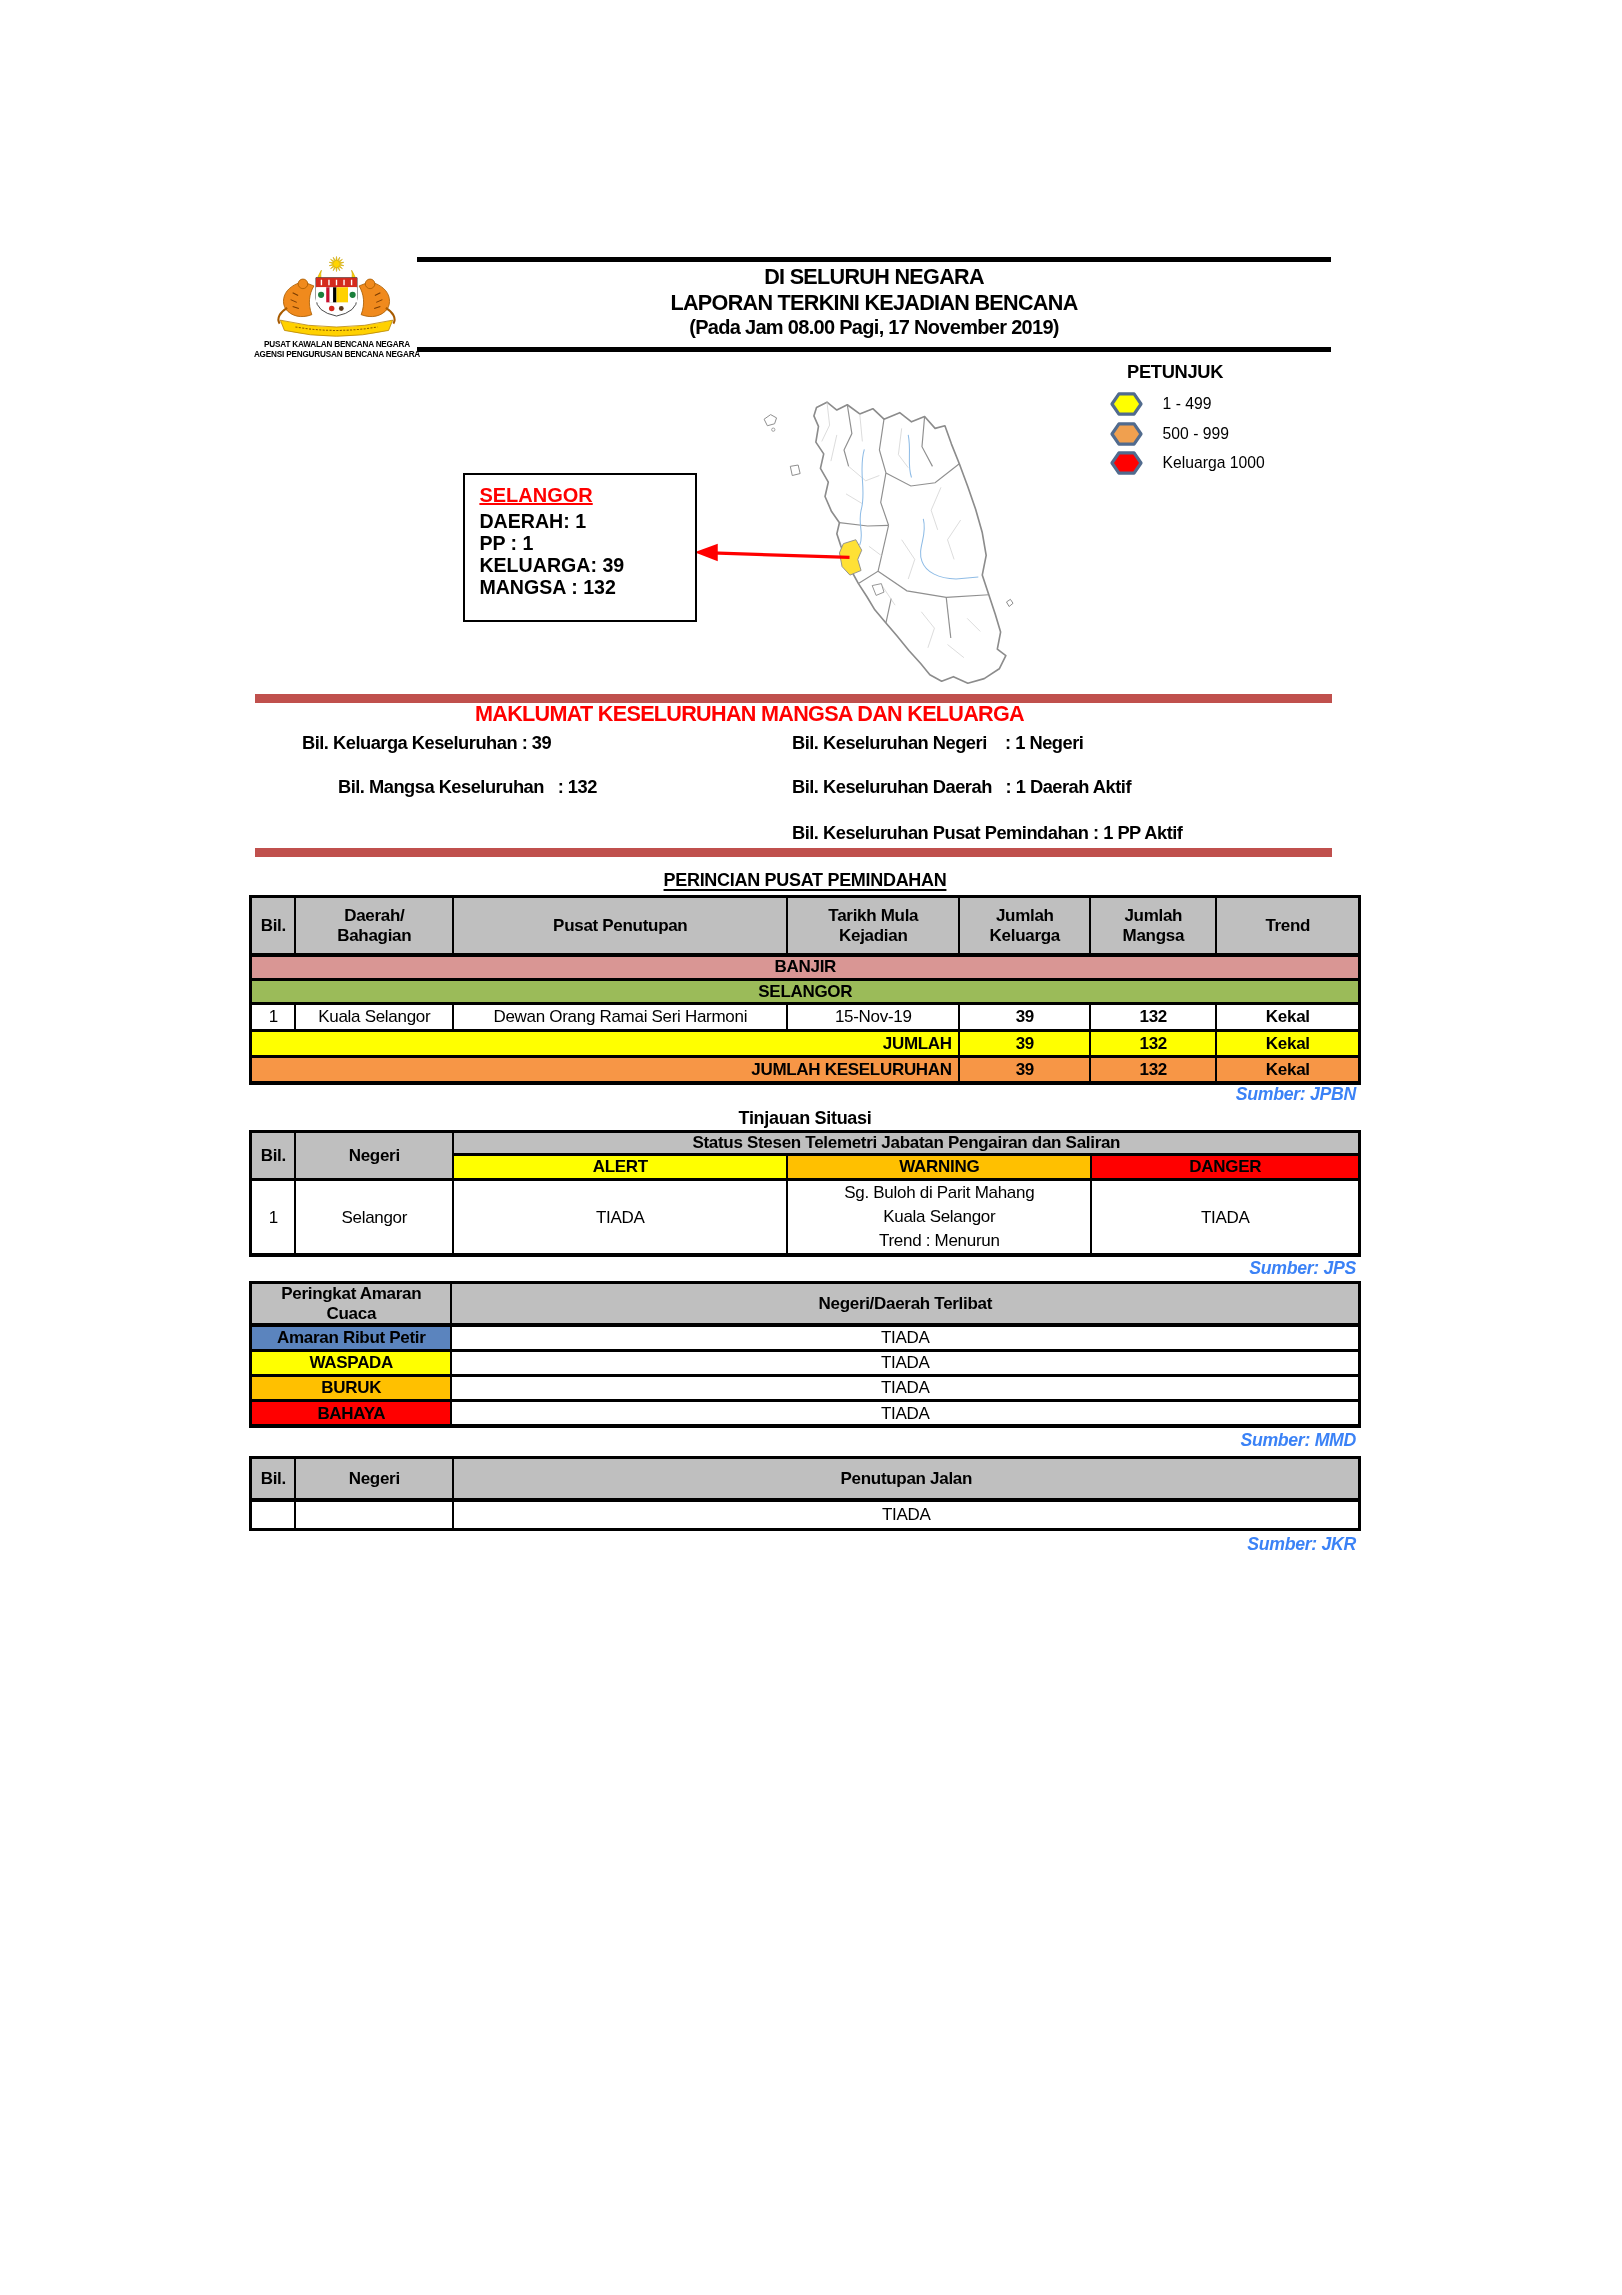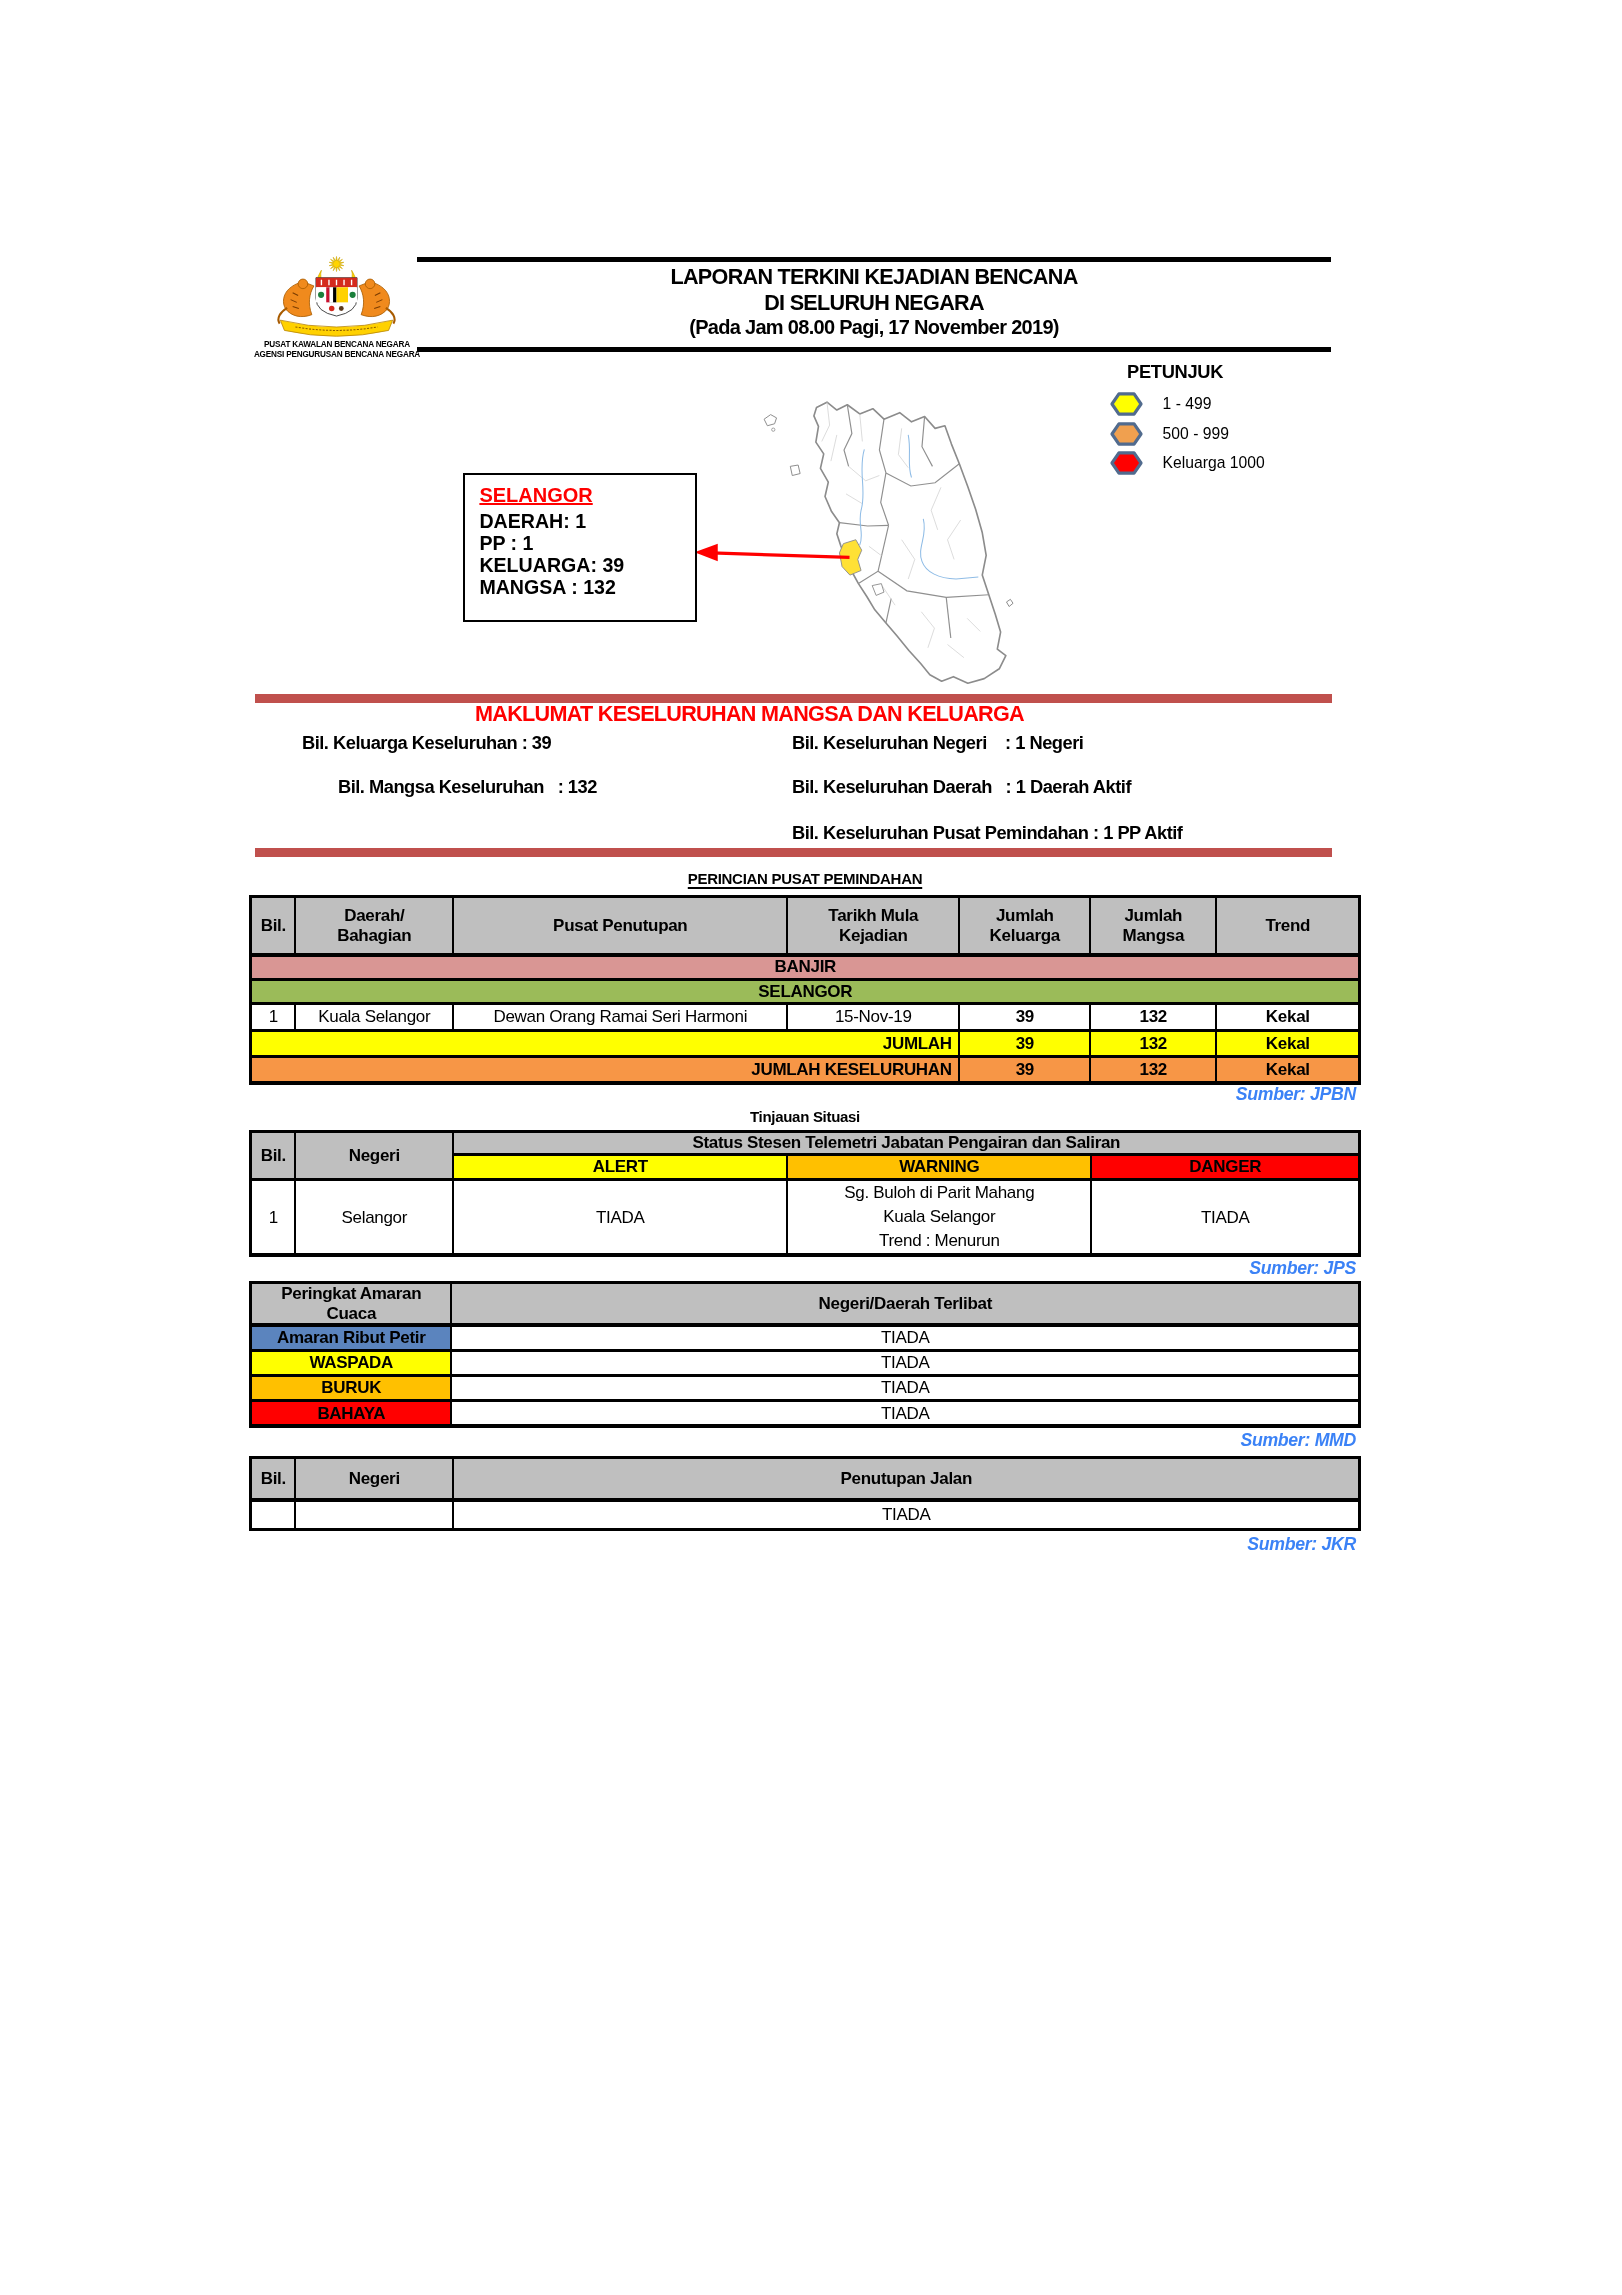--- a/index.html
+++ b/index.html
@@ -25,43 +25,43 @@
   .callout { border:2.6px solid #000; background:#fff; padding:9.2px 0 0 14.4px; }
   .callout-state { color:#FF0000; font-size:20px; font-weight:bold; text-decoration:underline; text-decoration-thickness:2px; margin-bottom:2.6px; }
   .callout-line { font-size:19.6px; font-weight:bold; line-height:22px; }
 
   
   .hbar { height:9.2px; }
   .summary-title { text-align:center; font-weight:bold; font-size:21.6px; color:#FF0000; letter-spacing:-0.7px; }
   .stat { font-size:18.3px; font-weight:bold; white-space:pre; letter-spacing:-0.5px; }
 
   
-  .section-title { text-align:center; font-weight:bold; font-size:15px; letter-spacing:-0.3px; }
+  .section-title { text-align:center; font-weight:bold; font-size:18px; letter-spacing:-0.3px; }
   .u { text-decoration:underline; text-decoration-thickness:2px; text-underline-offset:3.3px; }
 
   
   .gtable { display:grid; background:#000; padding:3.3px; column-gap:2px; row-gap:3.3px; width:1112px; }
   .cell { background:#fff; display:flex; align-items:center; justify-content:center; text-align:center; font-size:17px; white-space:pre-line; line-height:19.6px; letter-spacing:-0.3px; }
   .hdr { background:#BFBFBF; font-weight:bold; }
   .b { font-weight:bold; }
   .right-al { justify-content:flex-end; text-align:right; padding-right:6.5px; }
   .tall-lines { line-height:24px; }
 
   .source { position:absolute; left:249px; width:1107px; text-align:right; color:#3b82f6; font-weight:bold; font-style:italic; font-size:17.7px; letter-spacing:-0.3px; }
 </style>
 </head>
 <body>
 
 <div id="page">
 
   <div class="abs rule" style="left:417px; top:257px; width:914px;"></div>
 
   <div class="abs title-block" style="left:417px; top:264px; width:914px;">
+    <div class="title-l">DI SELURUH NEGARA</div>
     <div class="title-l">LAPORAN TERKINI KEJADIAN BENCANA</div>
-    <div class="title-l">DI SELURUH NEGARA</div>
     <div class="title-s">(Pada Jam 08.00 Pagi, 17 November 2019)</div>
   </div>
 
   <div class="abs rule" style="left:417px; top:347px; width:914px;"></div>
 
   <svg class="abs" style="left:268px; top:253px;" width="137" height="85" viewBox="0 0 200 124">
 
     <polygon points="100,5 101,11.6 104.8,6.1 102.8,12.5 108.6,9.1 104.1,14 110.7,13.5 104.5,16 110.7,18.5 104.1,18 108.6,22.9 102.8,19.5 104.8,25.9 101,20.4 100,27 99,20.4 95.2,25.9 97.2,19.5 91.4,22.9 95.9,18 89.3,18.5 95.5,16 89.3,13.5 95.9,14 91.4,9.1 97.2,12.5 95.2,6.1 99,11.6" fill="#FFD400" stroke="#C8A000" stroke-width="0.8"></polygon>
 
     <path d="M78,25 A 23,23 0 1 0 122,25 A 28,28 0 1 1 78,25 Z" fill="#FFD400" stroke="#C8A000" stroke-width="0.8"></path>

